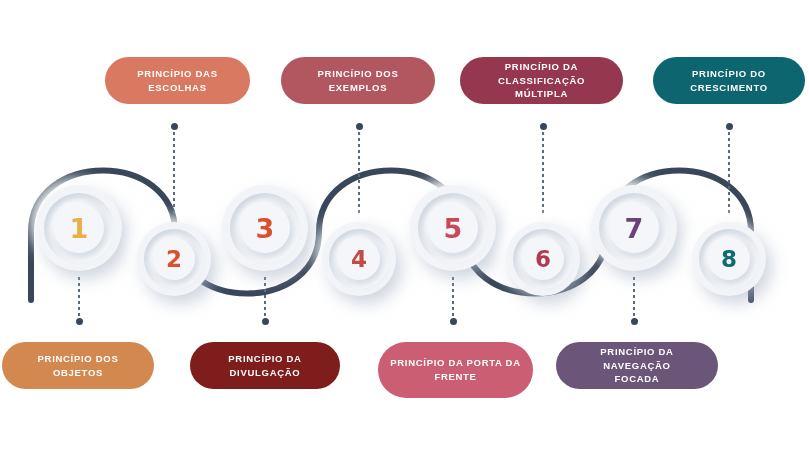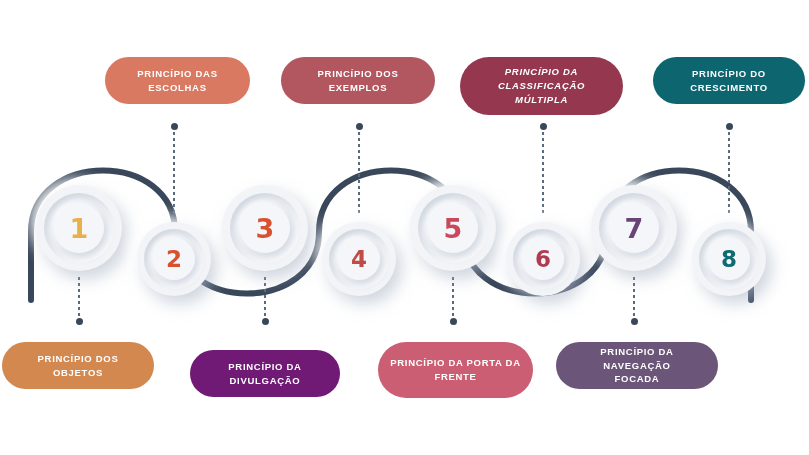--- a/index.html
+++ b/index.html
@@ -144,21 +144,21 @@
       <div class="pill" style="left: 105px; top: 57px; width: 145px; height: 47px; background: rgb(217, 121, 97);">
         <div><span>PRINCÍPIO DAS</span><br><span>ESCOLHAS</span></div>
       </div>
       <div class="connector" style="left: 173px; background: linear-gradient(rgb(90, 106, 125) 0px, rgb(90, 106, 125) 3px, rgba(0, 0, 0, 0) 3px, rgba(0, 0, 0, 0) 6px) 0% 0% / 2px 6px; top: 126px; height: 90px;"></div>
       <div class="connector-dot" style="left: 170.5px; background: rgb(57, 71, 90); top: 123px;"></div>
       <div class="node small" style="left: 137px; top: 222px;">
         <div class="ring1"></div>
         <div class="ring2"></div>
         <div class="num" style="color: rgb(217, 81, 47);">2</div>
       </div>
-      <div class="pill" style="left: 190px; top: 342px; width: 150px; height: 47px; background: #701a75; margin-top: 8px;">
+      <div class="pill" style="left: 190px; top: 342px; width: 150px; height: 47px; background: #7f1d1d;">
         <div><span>PRINCÍPIO DA</span><br><span>DIVULGAÇÃO</span></div>
       </div>
       <div class="connector" style="left: 264px; background: linear-gradient(rgb(90, 106, 125) 0px, rgb(90, 106, 125) 3px, rgba(0, 0, 0, 0) 3px, rgba(0, 0, 0, 0) 6px) 0% 0% / 2px 6px; top: 277px; height: 45px;"></div>
       <div class="connector-dot" style="left: 261.5px; background: rgb(57, 71, 90); top: 318px;"></div>
       <div class="node big" style="left: 222px; top: 185px;">
         <div class="ring1"></div>
         <div class="ring2"></div>
         <div class="num" style="color: rgb(217, 81, 47);">3</div>
       </div>
       <div class="pill" style="left: 281px; top: 57px; width: 154px; height: 47px; background: rgb(178, 86, 96);">
@@ -174,21 +174,21 @@
       <div class="pill" style="left: 378px; top: 342px; width: 155px; height: 56px; background: rgb(203, 94, 115);">
         <div><span>PRINCÍPIO DA PORTA DA</span><br><span>FRENTE</span></div>
       </div>
       <div class="connector" style="left: 452px; background: linear-gradient(rgb(90, 106, 125) 0px, rgb(90, 106, 125) 3px, rgba(0, 0, 0, 0) 3px, rgba(0, 0, 0, 0) 6px) 0% 0% / 2px 6px; top: 277px; height: 45px;"></div>
       <div class="connector-dot" style="left: 449.5px; background: rgb(57, 71, 90); top: 318px;"></div>
       <div class="node big" style="left: 410px; top: 185px;">
         <div class="ring1"></div>
         <div class="ring2"></div>
         <div class="num" style="color: rgb(201, 73, 90);">5</div>
       </div>
-      <div class="pill" style="left: 460px; top: 57px; width: 163px; height: 58px; background: rgb(148, 55, 79); font-style: italic;">
+      <div class="pill" style="left: 460px; top: 57px; width: 163px; height: 47px; background: rgb(148, 55, 79);">
         <div><span>PRINCÍPIO DA CLASSIFICAÇÃO</span><br><span>MÚLTIPLA</span></div>
       </div>
       <div class="connector" style="left: 542px; background: linear-gradient(rgb(90, 106, 125) 0px, rgb(90, 106, 125) 3px, rgba(0, 0, 0, 0) 3px, rgba(0, 0, 0, 0) 6px) 0% 0% / 2px 6px; top: 126px; height: 90px;"></div>
       <div class="connector-dot" style="left: 539.5px; background: rgb(57, 71, 90); top: 123px;"></div>
       <div class="node small" style="left: 506px; top: 222px;">
         <div class="ring1"></div>
         <div class="ring2"></div>
         <div class="num" style="color: rgb(176, 58, 78);">6</div>
       </div>
       <div class="pill" style="left: 556px; top: 342px; width: 162px; height: 47px; background: rgb(107, 85, 121);">

